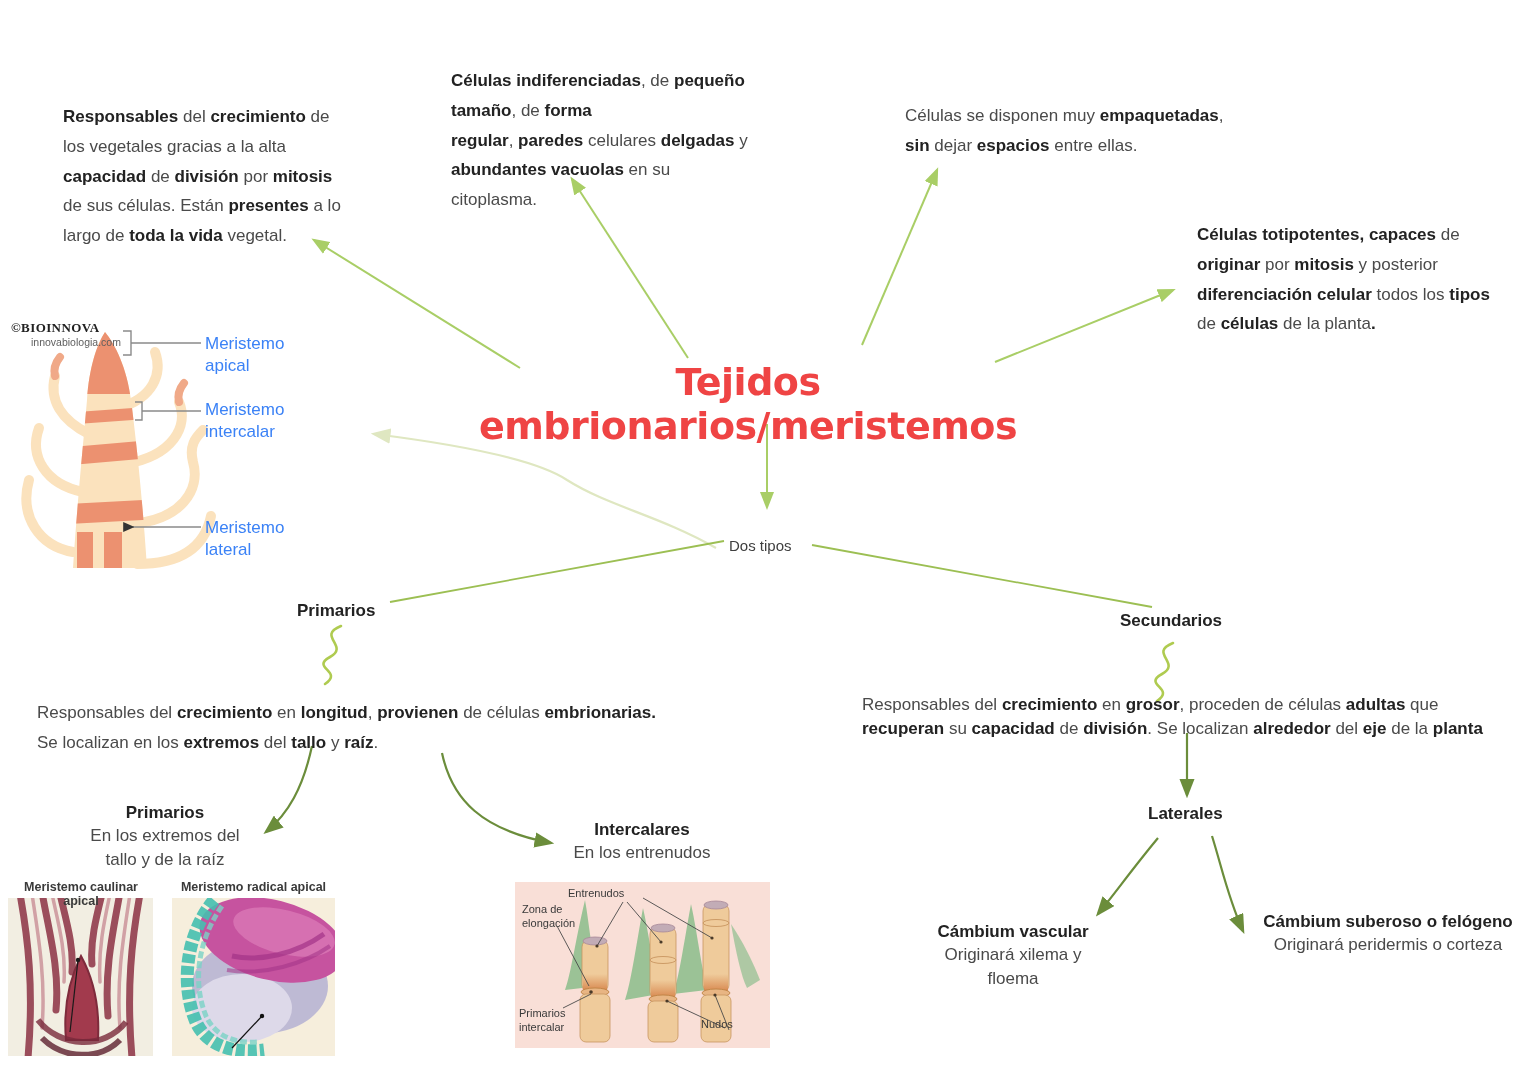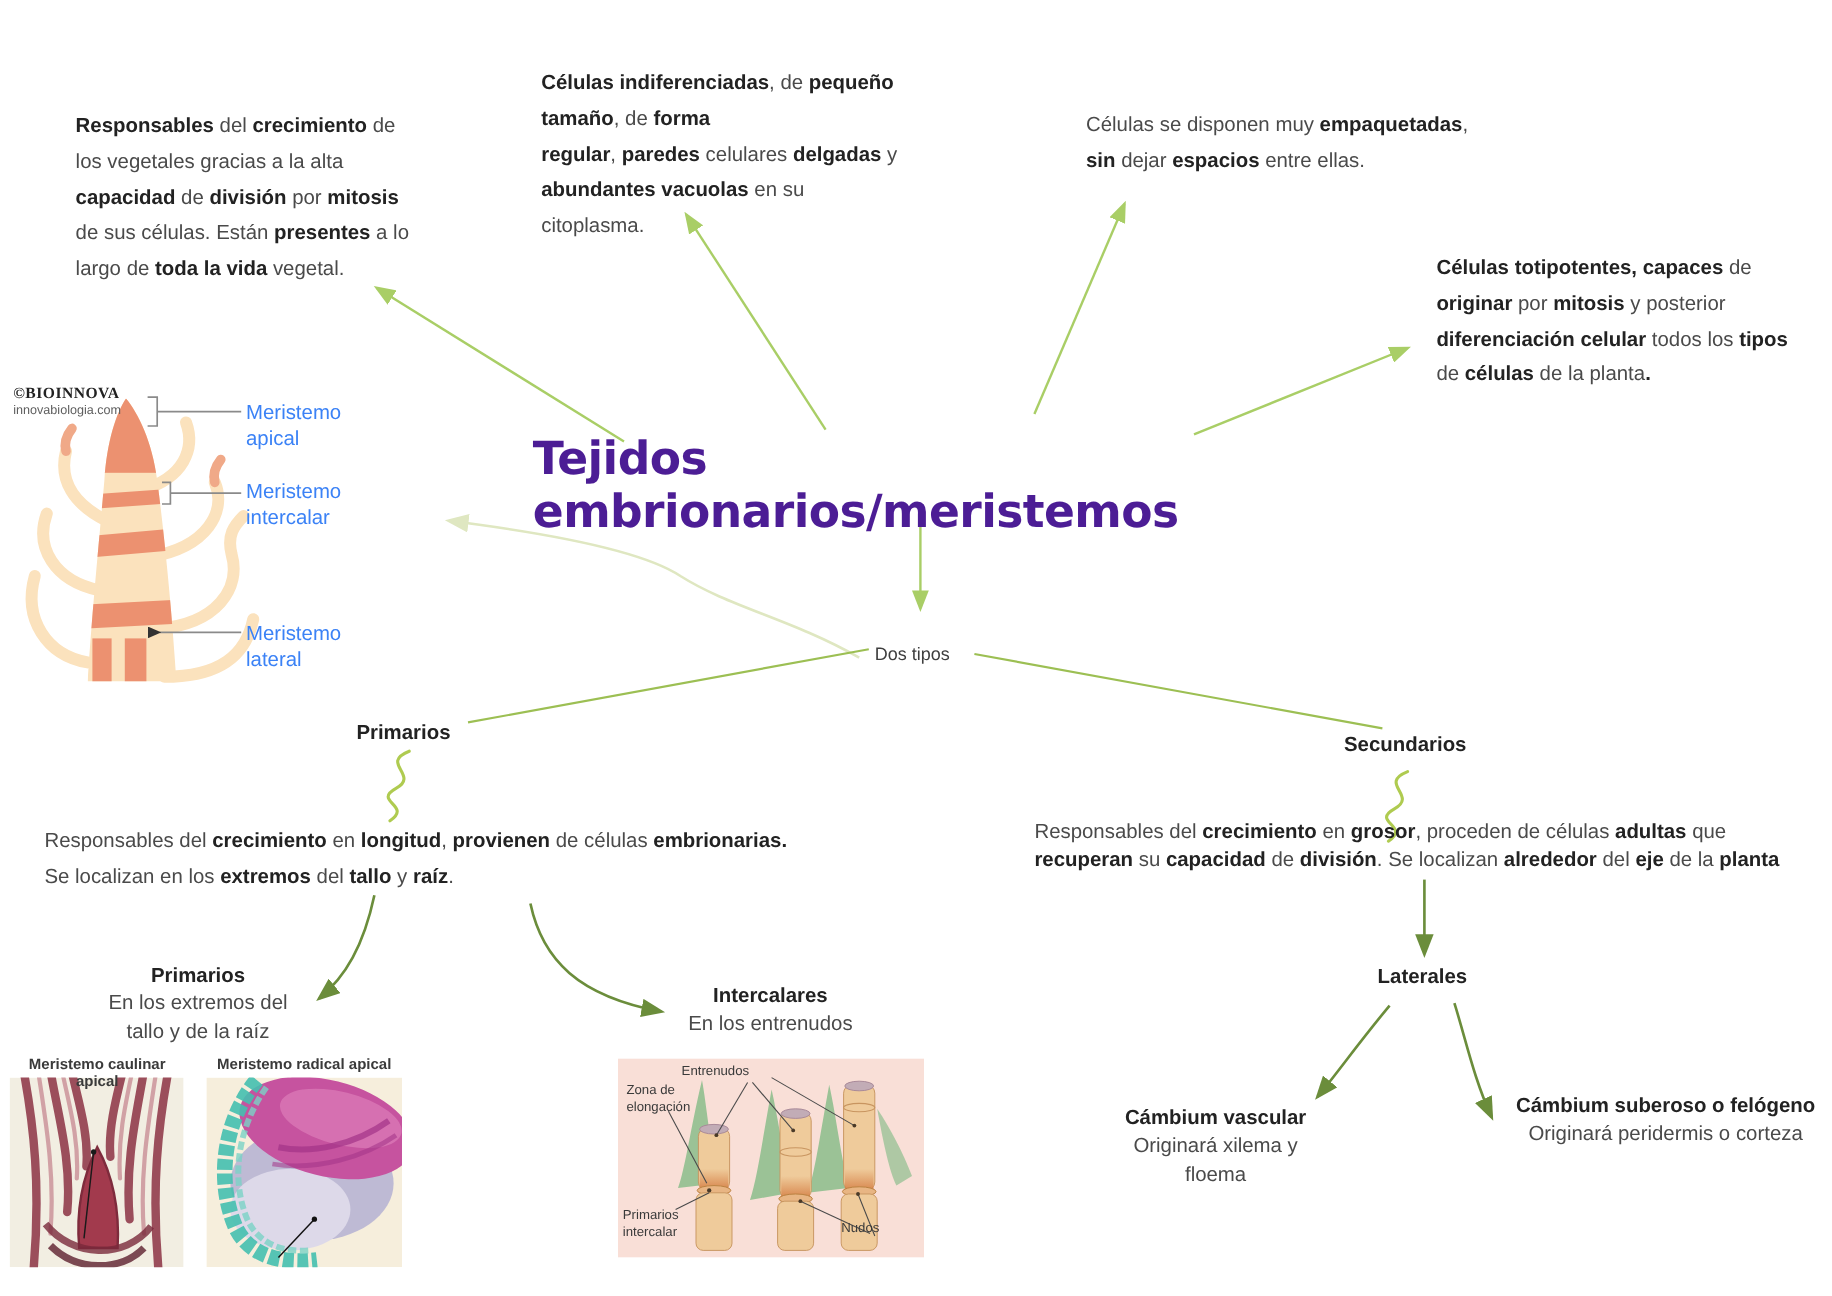--- a/index.html
+++ b/index.html
@@ -1,31 +1,31 @@
 <!DOCTYPE html>
 <html><head>
 <meta charset="utf-8">
 <style>
   html,body{margin:0;padding:0;background:#ffffff;}
   body{width:1527px;height:1080px;position:relative;overflow:hidden;
        font-family:"Liberation Sans",sans-serif;color:#424242;}
   .abs{position:absolute;}
   .overlay{position:absolute;left:0;top:0;z-index:1;pointer-events:none;}
-  .txt{position:absolute;z-index:2;font-size:17px;line-height:1.75;color:#4a4a4a;}
+  .txt{position:absolute;z-index:2;font-size:17px;line-height:1.75;color:#4a4a4a;margin-top:12px;}
   .txt .b{font-weight:bold;color:#222;}
   .tight{line-height:1.42;}
-  .title{position:absolute;z-index:2;left:444px;top:360px;width:640px;text-align:left;
-         font-size:38px;font-weight:bold;letter-spacing:-.5px;color:#4c1d95;
+  .title{position:absolute;z-index:2;left:428px;top:360px;width:640px;text-align:center;
+         font-size:38px;font-weight:bold;letter-spacing:-.5px;color:#ef4444;
          font-family:"DejaVu Sans",sans-serif;}
   .nodehead{position:absolute;z-index:2;font-size:17px;font-weight:bold;color:#222;}
   .nodeblock{position:absolute;z-index:2;font-size:17px;line-height:1.38;text-align:center;color:#4a4a4a;}
   .nodeblock .hd{font-weight:bold;color:#222;}
   .plantlabel{position:absolute;z-index:2;font-size:17px;line-height:1.28;color:#3b82f6;}
   .logo1{position:absolute;z-index:2;font-size:13px;font-weight:bold;color:#222;letter-spacing:.4px;font-family:Liberation Serif, serif;}
-  .logo2{position:absolute;z-index:2;font-size:10.5px;color:#5e5e5e;}
+  .logo2{position:absolute;z-index:2;font-size:10.5px;color:#5e5e5e;margin-left:20px;}
   .miclabel{position:absolute;z-index:2;font-size:12.5px;font-weight:bold;color:#3a3a3a;text-align:center;}
   .figlabel{position:absolute;z-index:3;font-size:11px;line-height:1.25;color:#3a3a3a;}
   .dostipos{position:absolute;z-index:2;font-size:15px;color:#3e3e3e;}
   svg{display:block;}
 </style>
 </head>
 <body>
 
 <svg class="overlay" width="1527" height="1080" viewBox="0 0 1527 1080">
   <defs>

